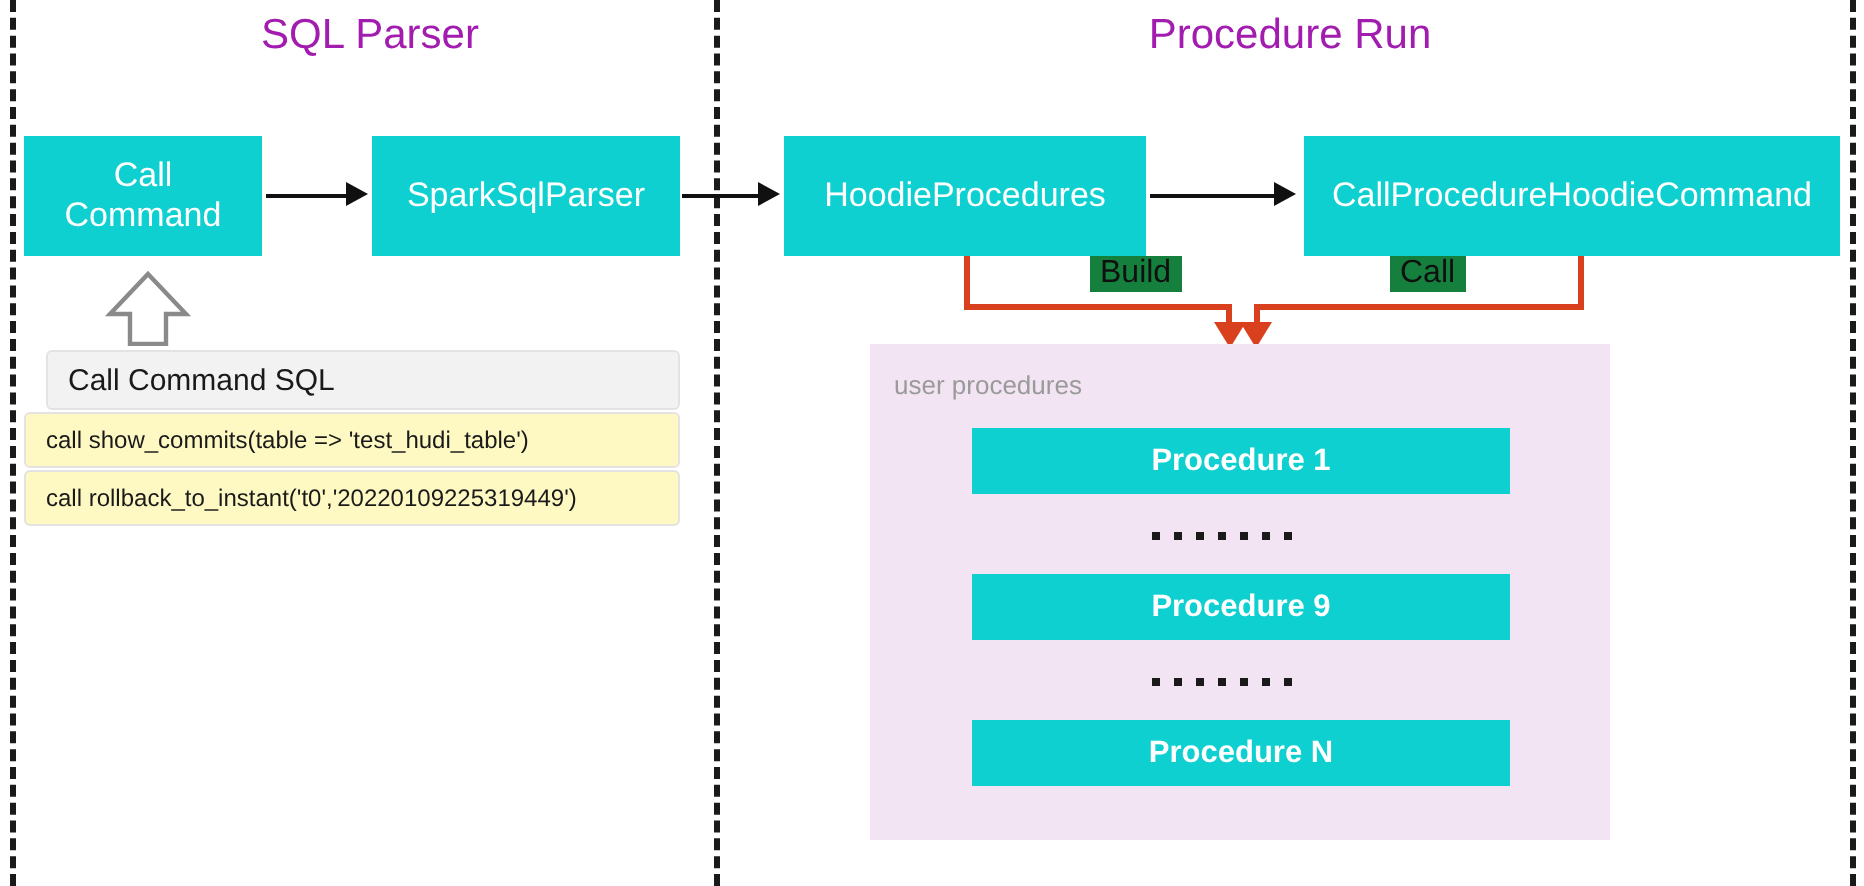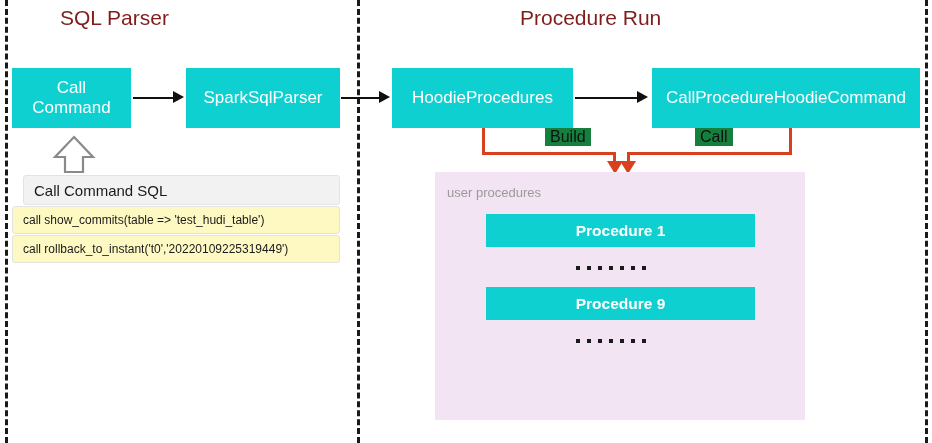--- a/index.html
+++ b/index.html
@@ -1,21 +1,21 @@
 <!DOCTYPE html>
 <html><head>
 <meta charset="utf-8">
 <style>
   html,body{margin:0;padding:0;background:#ffffff;}
   body{width:932px;height:443px;font-family:"Liberation Sans",sans-serif;}
   #stage{position:relative;width:932px;height:443px;overflow:hidden;background:#fff;}
 
   .vdash{position:absolute;top:0;width:0;height:443px;border-left:3px dashed #1a1a1a;}
 
-  .title{position:absolute;font-size:21px;color:#7f1d1d;white-space:nowrap;}
+  .title{position:absolute;font-size:21px;color:#a21caf;text-align:center;white-space:nowrap;}
 
   .tealbox{position:absolute;background:#0fd0d0;color:#ffffff;display:flex;
            align-items:center;justify-content:center;text-align:center;
            font-size:17px;line-height:20px;box-sizing:border-box;}
 
   .arrow-line{position:absolute;height:0;border-top:2.4px solid #101010;}
   .arrow-head{position:absolute;width:0;height:0;
               border-top:6.5px solid transparent;border-bottom:6.5px solid transparent;
               border-left:11px solid #101010;}
 
@@ -129,14 +129,17 @@
   <div class="dots" style="left:576px;top:339px;">
     <i></i>
       <i></i>
       <i></i>
       <i></i>
       <i></i>
       <i></i>
       <i></i>
   </div>
 
+  <div class="procbox" style="left:486px;top:360px;width:269px;height:33px;">
+    <span>Procedure N</span>
+  </div>
 
 </div>
 
 </body></html>

